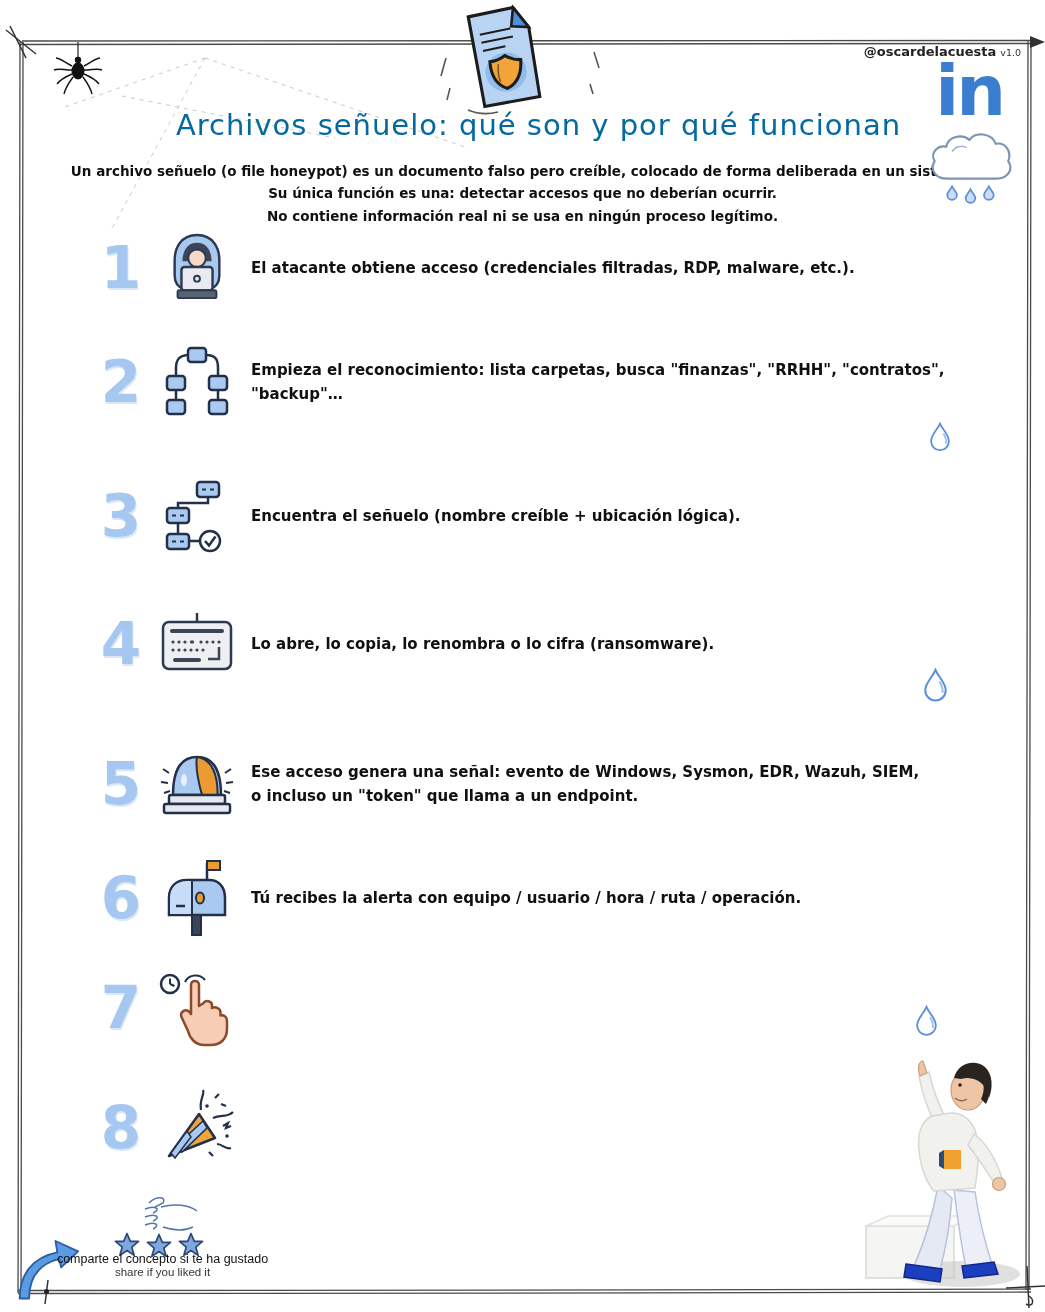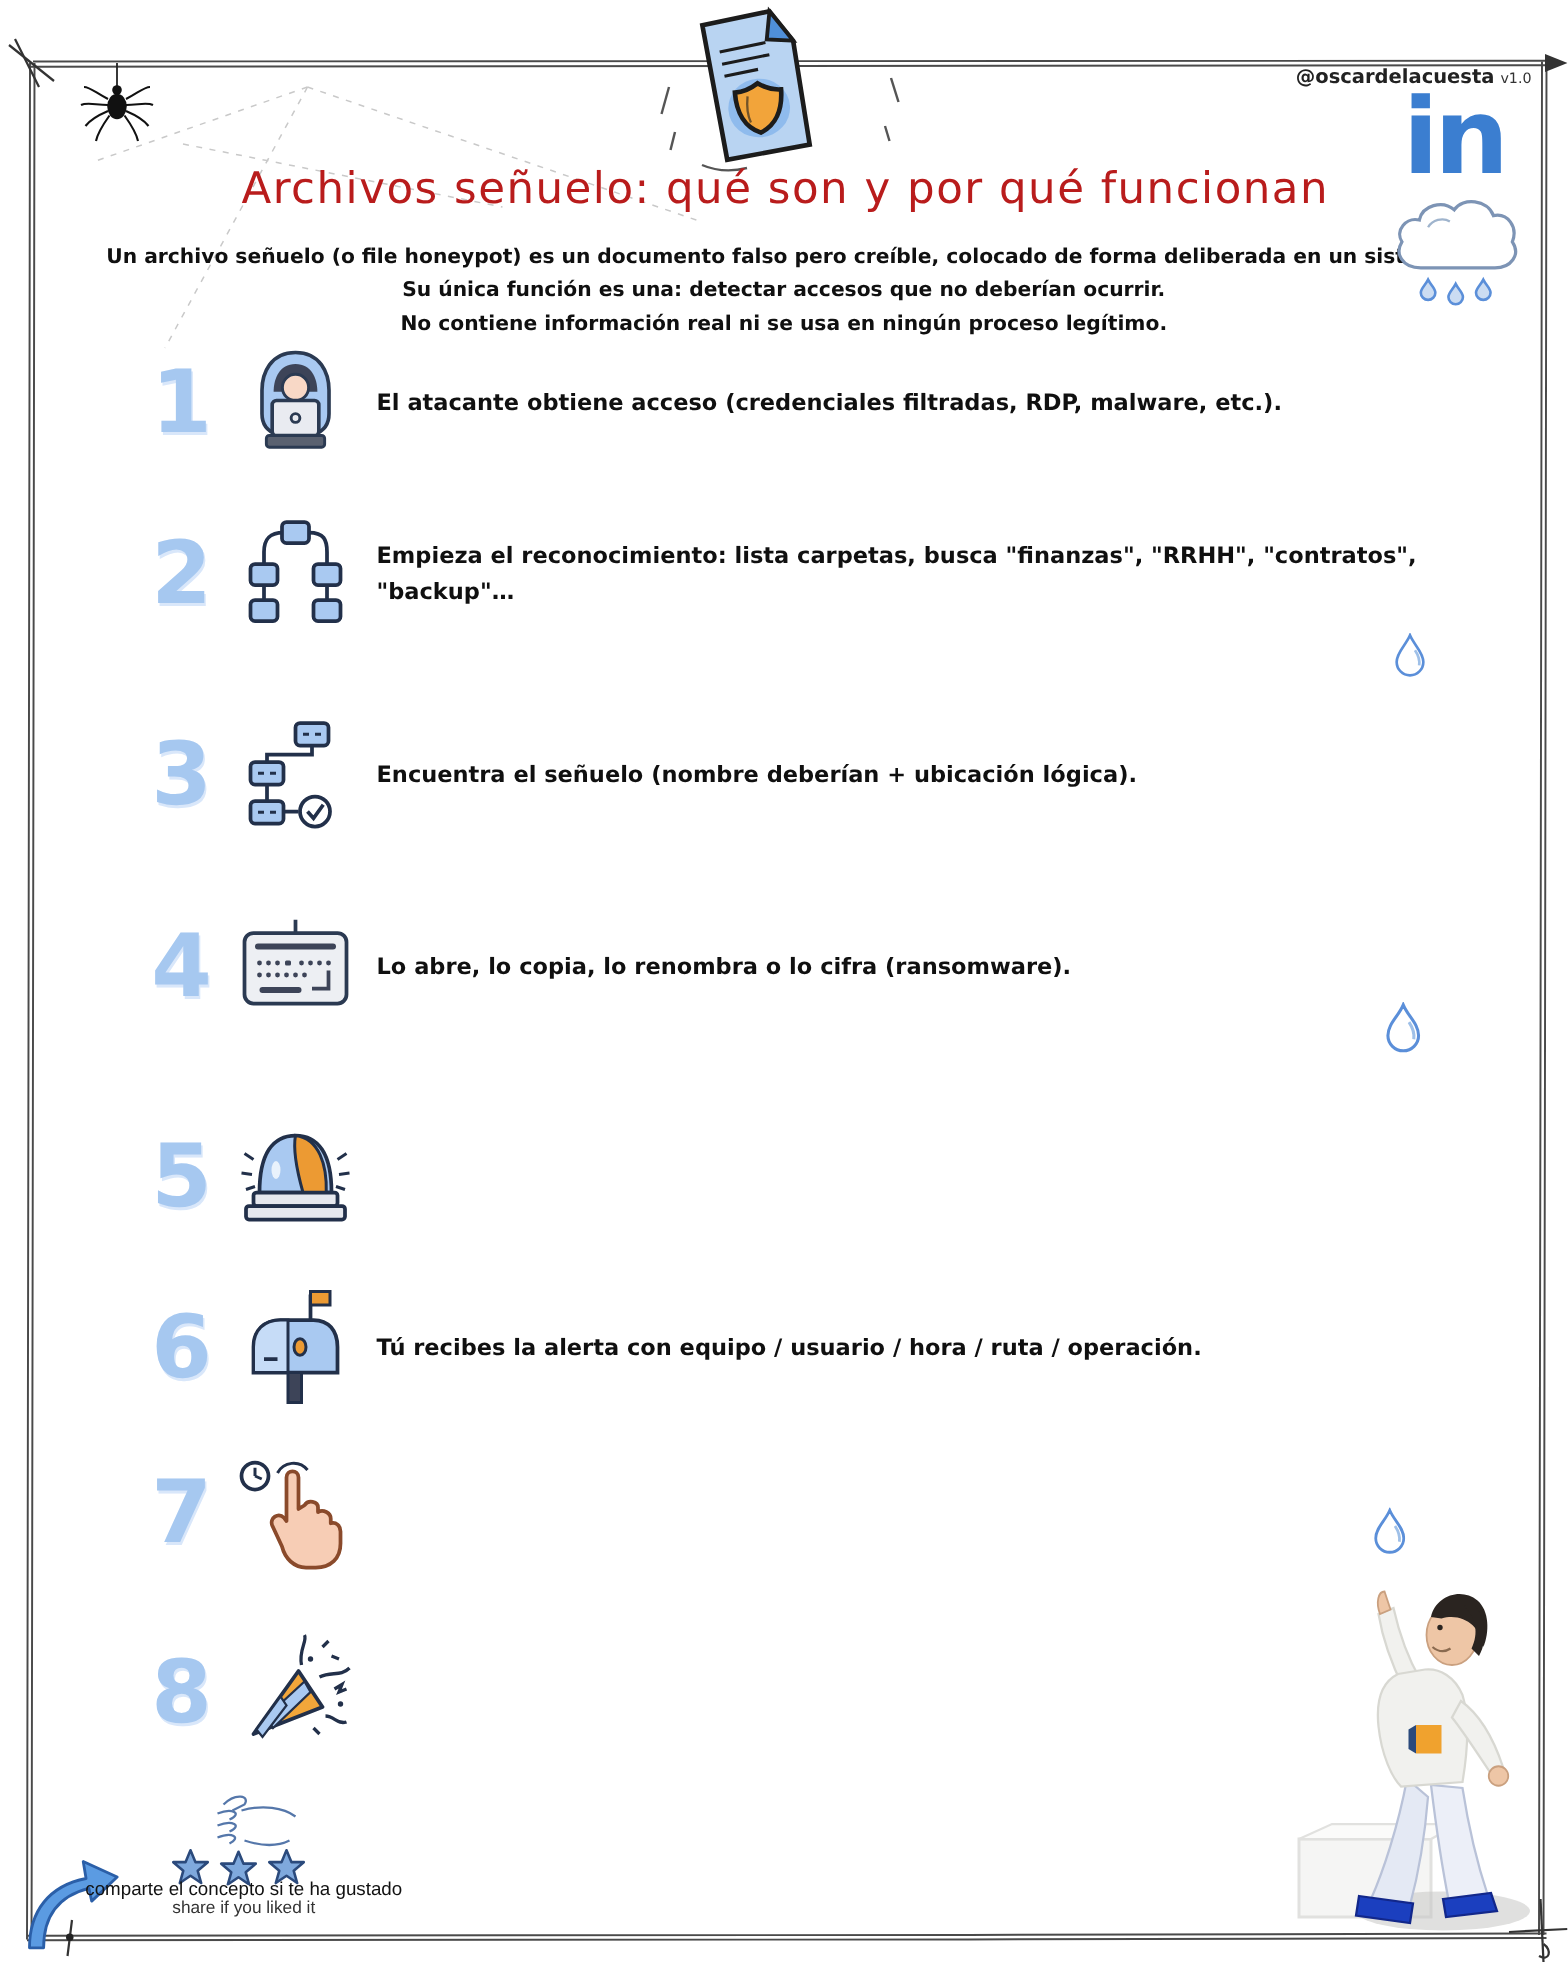--- a/index.html
+++ b/index.html
@@ -13,22 +13,22 @@
 
   #credit{top:44px;right:24px;font-size:13px;font-weight:700;color:#222;z-index:3;}
   #credit .ver{font-size:9.5px;font-weight:400;color:#333;margin-left:4px;margin-top:14px;}
 
   #linkedin{top:56px;right:42px;font-size:70px;line-height:1;font-weight:700;
     color:#3b7ed0;letter-spacing:-3px;z-index:3;}
   #cloud{top:128px;right:30px;z-index:3;}
   #doc-icon{left:452px;top:2px;z-index:4;}
   #spider{left:52px;top:42px;z-index:3;}
 
-  #page-title{top:108px;left:41px;width:965px;text-align:center;font-size:29px;
-    letter-spacing:1px;color:#b91c1c;z-index:2;}
+  #page-title{top:108px;left:56px;width:965px;text-align:center;font-size:29px;
+    letter-spacing:1px;color:#0369a1;z-index:2;}
   #intro{top:160px;left:40px;width:965px;text-align:center;font-size:13.5px;
     font-weight:700;line-height:1.65;color:#101010;z-index:2;}
 
   .step{position:absolute;left:95px;width:890px;height:92px;display:flex;
     align-items:center;z-index:2;}
   .step-num{width:52px;font-size:58px;line-height:1;font-weight:700;
     color:#a6c8f0;text-align:center;text-shadow:1px 2px 0 #d9e7fa;}
   .step-icon{width:100px;display:flex;justify-content:center;align-items:center;}
   .step-text{flex:1;font-size:15px;font-weight:700;line-height:1.6;
     white-space:pre-line;padding-left:4px;color:#101010;}
@@ -195,21 +195,21 @@
       </g>
       <g stroke="#22304a" stroke-width="2" fill="none">
         <path d="M41 11.5 h4 M49 11.5 h4"></path>
         <path d="M11 37.5 h4 M19 37.5 h4"></path>
         <path d="M11 63.5 h4 M19 63.5 h4"></path>
       </g>
       <circle cx="49" cy="63" r="10" fill="#fff" stroke="#22304a" stroke-width="2.5"></circle>
       <path d="M44 63 L48 67.5 L54.5 58.5" stroke="#22304a" stroke-width="2.5" fill="none"></path>
     </svg>
   </div>
-  <div class="step-text">Encuentra el señuelo (nombre deberían + ubicación lógica).</div>
+  <div class="step-text">Encuentra el señuelo (nombre creíble + ubicación lógica).</div>
 </div>
 
 <div class="step s4">
   <div class="step-num">4</div>
   <div class="step-icon">
     <svg width="76" height="62" viewBox="0 0 76 62">
       <path d="M38 0 V9" stroke="#2b3a52" stroke-width="2.5"></path>
       <rect x="4" y="9" width="68" height="47" rx="6" fill="#edeff3" stroke="#2b3a52" stroke-width="2.5"></rect>
       <rect x="11" y="16" width="54" height="4" rx="2" fill="#3d4458"></rect>
       <g fill="#3d4458">
@@ -247,20 +247,22 @@
       <g stroke="#22304a" stroke-width="2" fill="none">
         <path d="M4 20 L10 24"></path>
           <path d="M2 33 L9 34"></path>
           <path d="M5 44 L11 42"></path>
         <path d="M72 20 L66 24"></path>
           <path d="M74 33 L67 34"></path>
           <path d="M71 44 L65 42"></path>
       </g>
     </svg>
   </div>
+  <div class="step-text">Ese acceso genera una señal: evento de Windows, Sysmon, EDR, Wazuh, SIEM,
+o incluso un "token" que llama a un endpoint.</div>
 </div>
 
 <div class="step s6">
   <div class="step-num">6</div>
   <div class="step-icon">
     <svg width="72" height="80" viewBox="0 0 72 80">
       <path d="M46 22 V5" stroke="#22304a" stroke-width="2.5"></path>
       <rect x="46" y="3" width="13" height="9" fill="#ec9a33" stroke="#22304a" stroke-width="2"></rect>
       <path d="M8 40 C8 29 15 22 26 22 H48 C58 22 64 29 64 40 V57 H8 Z" fill="#a9c9f1" stroke="#22304a" stroke-width="2.5"></path>
       <path d="M8 40 C8 29 15 22 26 22 H31 V57 H8 Z" fill="#c6dcf7" stroke="#22304a" stroke-width="2"></path>

